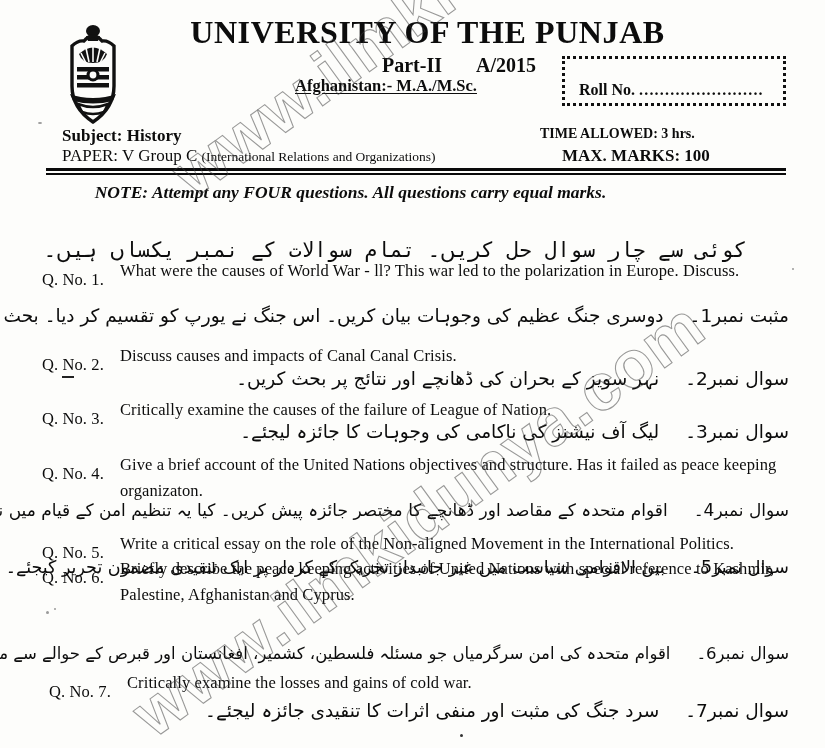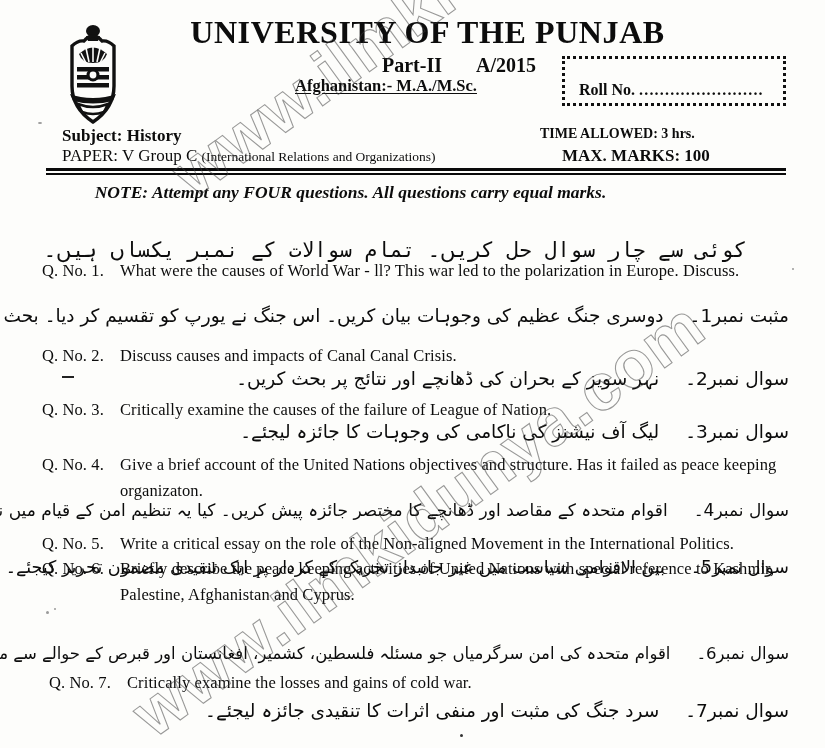--- a/index.html
+++ b/index.html
@@ -195,20 +195,21 @@
   
   .q-en {
     position: absolute;
     font-size: 16.5px;
     line-height: 26px;
     letter-spacing: 0.1px;
   }
   .q-en .qlabel {
     display: inline-block;
     width: 78px;
+    margin-top: 9px;
   }
   .q-en .qcont {
     display: inline-block;
     vertical-align: top;
     width: 690px;
   }
   .q-ur {
     position: absolute;
     right: 36px;
     direction: rtl;

